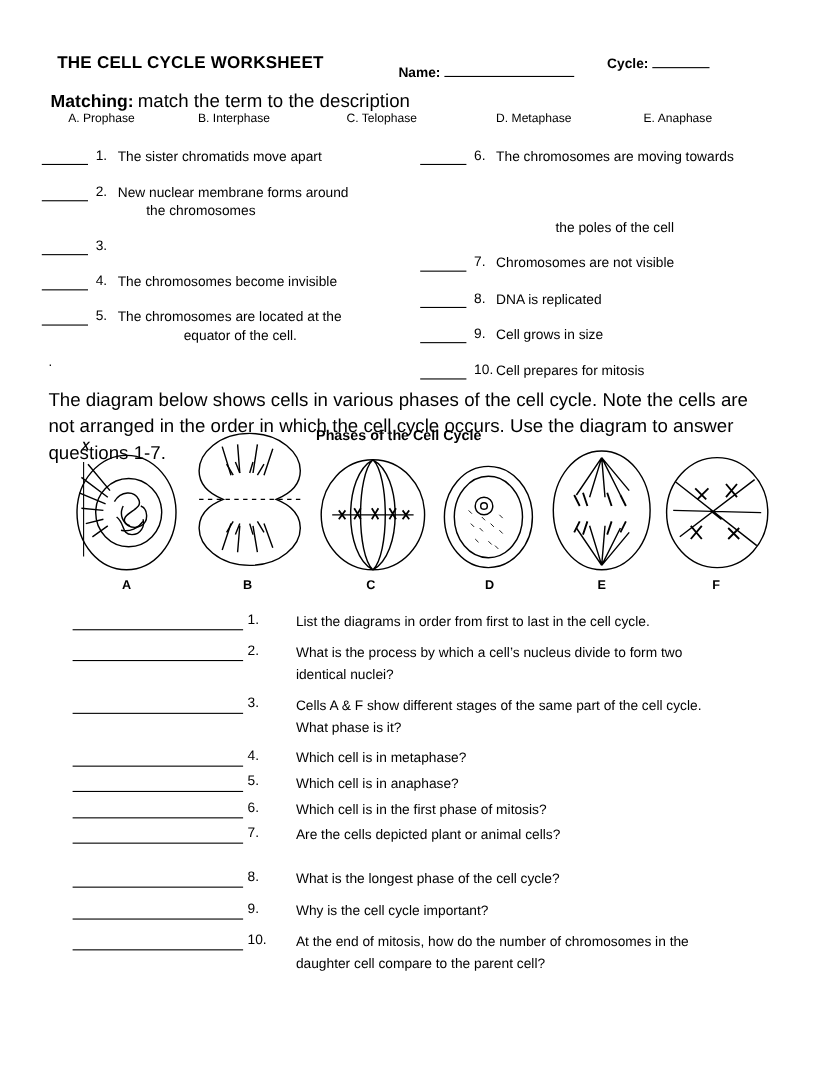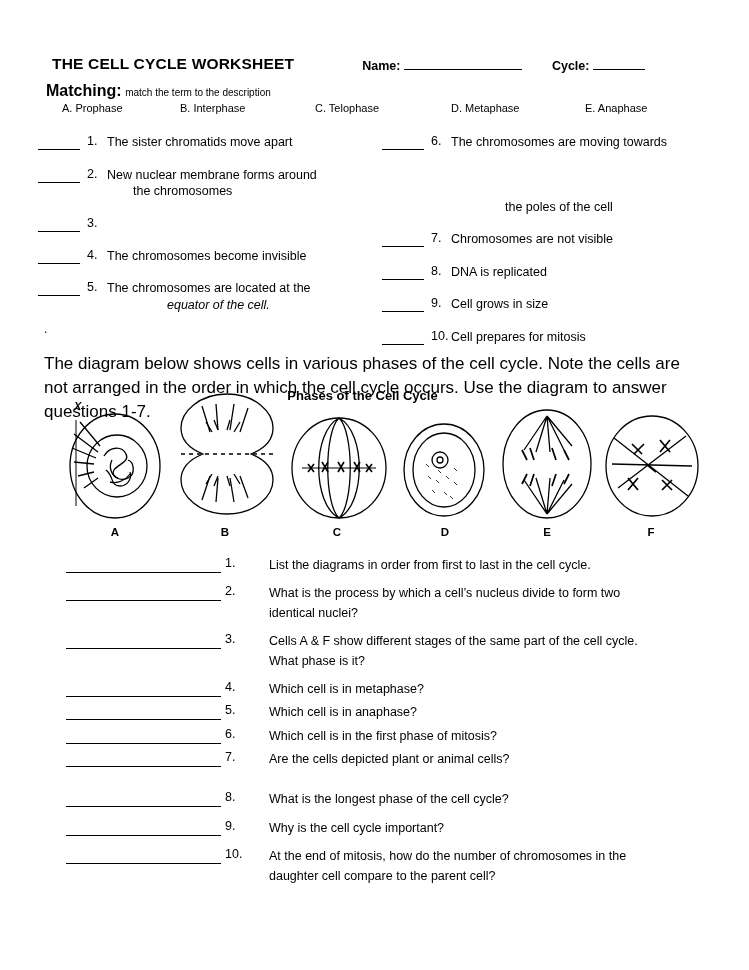--- a/index.html
+++ b/index.html
@@ -23,21 +23,21 @@
     box-sizing: border-box;
   }
 
   
   .header {
     position: absolute;
     left: 52px;
     top: 42px;
     right: 40px;
     display: flex;
-    align-items: flex-end;
+    align-items: center;
   }
   .worksheet-title {
     font-size: 15.5px;
     font-weight: bold;
     letter-spacing: 0.2px;
     white-space: nowrap;
   }
   .name-field {
     margin-left: 68px;
     font-size: 12.5px;
@@ -64,21 +64,21 @@
     position: absolute;
     left: 46px;
     top: 82px;
     font-size: 13px;
   }
   .matching-head b {
     font-size: 16px;
     font-weight: bold;
   }
   .matching-head .sub {
-    font-size: 10px;
+    font-size: 17px;
   }
   .choices {
     position: absolute;
     left: 62px;
     top: 102px;
     width: 640px;
     display: flex;
     font-size: 11px;
   }
   .choice { white-space: nowrap; }
@@ -110,21 +110,21 @@
   }
   .qnum {
     min-width: 20px;
     white-space: nowrap;
   }
   .qtext {
     flex: 1;
     line-height: 1.32;
   }
   .qtext .indent2 { display: block; padding-left: 26px; }
-  .qtext .indent3 { display: block; padding-left: 60px; font-style: italic; }
+  .qtext .indent3 { display: block; padding-left: 60px; }
   .qtext .indent4 { display: block; padding-left: 54px; margin-top: 48px; }
 
   .stray-dot {
     position: absolute;
     left: 44px;
     top: 322px;
     font-size: 12px;
   }
 
   

